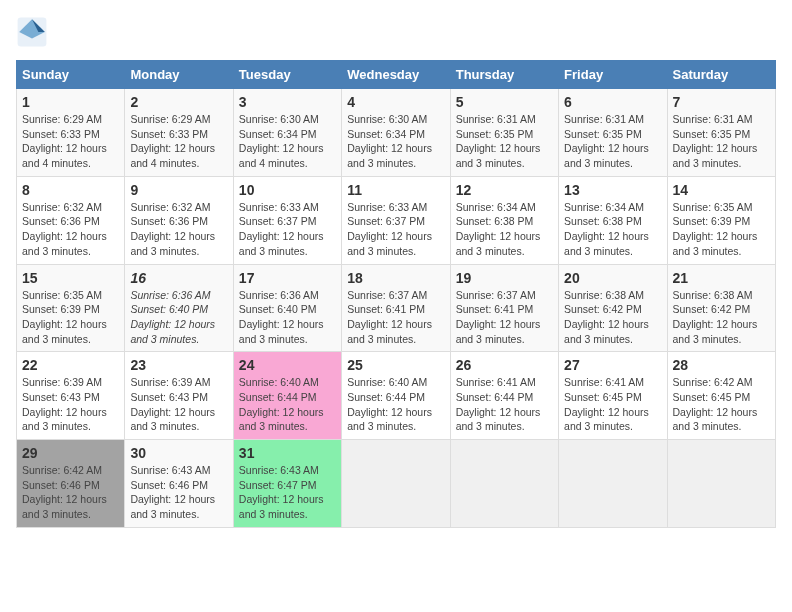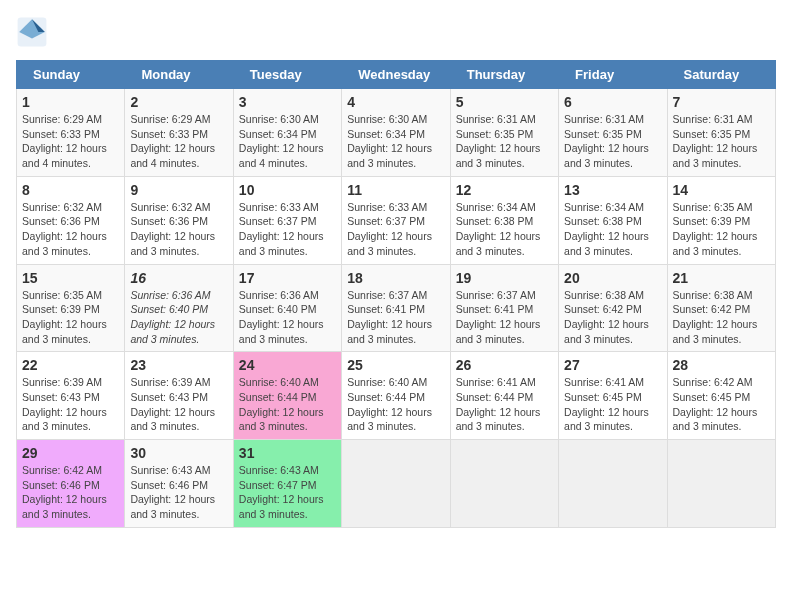--- a/index.html
+++ b/index.html
@@ -48,21 +48,21 @@
     }
     table {
       width: 100%;
       border-collapse: collapse;
       font-size: 11px;
     }
     thead tr th {
       background-color: #4a7fb5;
       color: #fff;
       text-align: left;
-      padding: 6px 16px;
+      padding: 6px 5px;
       font-size: 13px;
       font-weight: bold;
       border: 1px solid #4a7fb5;
     }
     tbody tr td {
       vertical-align: top;
       padding: 5px 5px;
       border: 1px solid #ddd;
       width: 14.28%;
       min-height: 70px;
@@ -238,21 +238,21 @@
         <td style="background: rgb(255, 255, 255);">
           <span class="day-num">27</span>
           <div class="day-info">Sunrise: 6:41 AM<br>Sunset: 6:45 PM<br>Daylight: 12 hours and 3 minutes.</div>
         </td>
         <td style="background: rgb(255, 255, 255);">
           <span class="day-num">28</span>
           <div class="day-info">Sunrise: 6:42 AM<br>Sunset: 6:45 PM<br>Daylight: 12 hours and 3 minutes.</div>
         </td>
       </tr>
       <tr>
-        <td style="background: #f0abfc;">
+        <td style="background: #a3a3a3;">
           <span class="day-num">29</span>
           <div class="day-info">Sunrise: 6:42 AM<br>Sunset: 6:46 PM<br>Daylight: 12 hours and 3 minutes.</div>
         </td>
         <td style="background: rgb(249, 249, 249);">
           <span class="day-num">30</span>
           <div class="day-info">Sunrise: 6:43 AM<br>Sunset: 6:46 PM<br>Daylight: 12 hours and 3 minutes.</div>
         </td>
         <td style="background: #86efac;">
           <span class="day-num">31</span>
           <div class="day-info">Sunrise: 6:43 AM<br>Sunset: 6:47 PM<br>Daylight: 12 hours and 3 minutes.</div>

